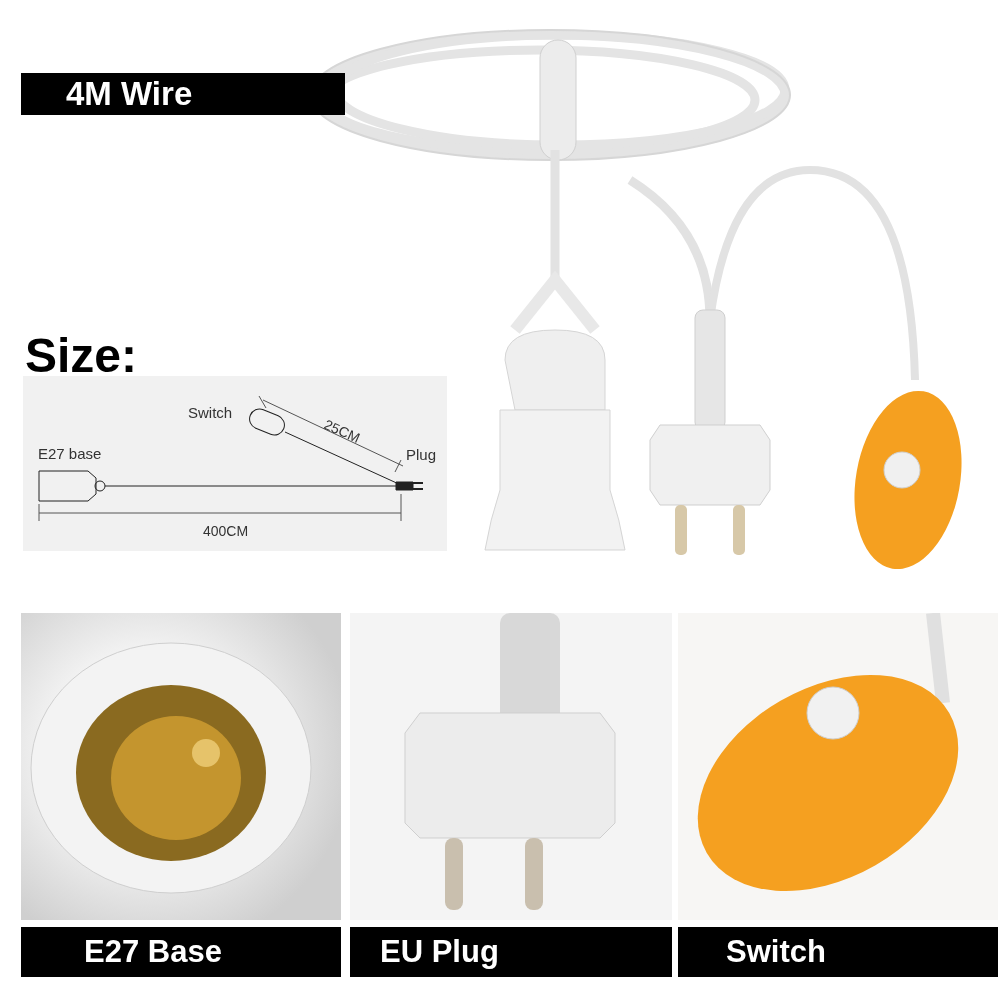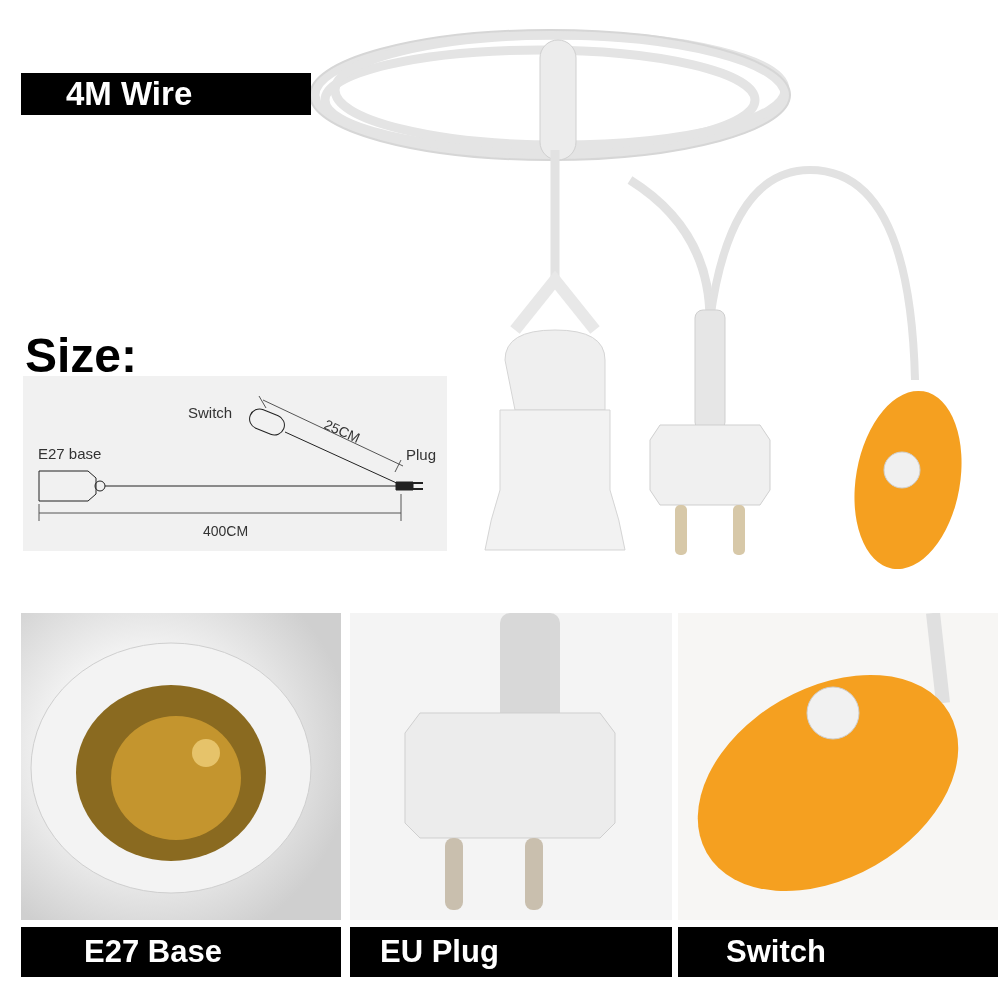--- a/index.html
+++ b/index.html
@@ -1,19 +1,19 @@
 <!DOCTYPE html>
 <html><head>
 <meta charset="utf-8">
 <style>
   html,body{margin:0;padding:0;background:#fff;}
   body{width:1000px;height:1000px;position:relative;overflow:hidden;font-family:"Liberation Sans",sans-serif;}
   .abs{position:absolute;}
   .label-bar{background:#000;color:#fff;font-weight:bold;display:flex;align-items:center;}
-  .title-bar{left:21px;top:73px;width:290px;height:42px;font-size:33px;padding-left:45px;box-sizing:border-box;align-items:center;}
+  .title-bar{left:21px;top:73px;width:324px;height:42px;font-size:33px;padding-left:45px;box-sizing:border-box;align-items:center;}
   .size-title{left:25px;top:328px;font-size:48px;font-weight:bold;color:#000;}
   .diagram{left:23px;top:376px;width:424px;height:175px;background:#f1f1f1;}
   .diagram svg text{font-family:"Liberation Sans",sans-serif;fill:#333;}
   .panel{top:613px;height:307px;overflow:hidden;}
   .p1{left:21px;width:320px;background:radial-gradient(circle at 40% 45%,#fff 0,#f2f2f2 40%,#cfcfcf 80%);}
   .p2{left:350px;width:322px;background:#f4f4f4;}
   .p3{left:678px;width:320px;background:#f7f6f4;}
   .cap{top:927px;height:50px;font-size:31px;padding-left:30px;box-sizing:border-box;}
   .c1{left:21px;width:320px;padding-left:63px;}
   .c2{left:350px;width:322px;}

